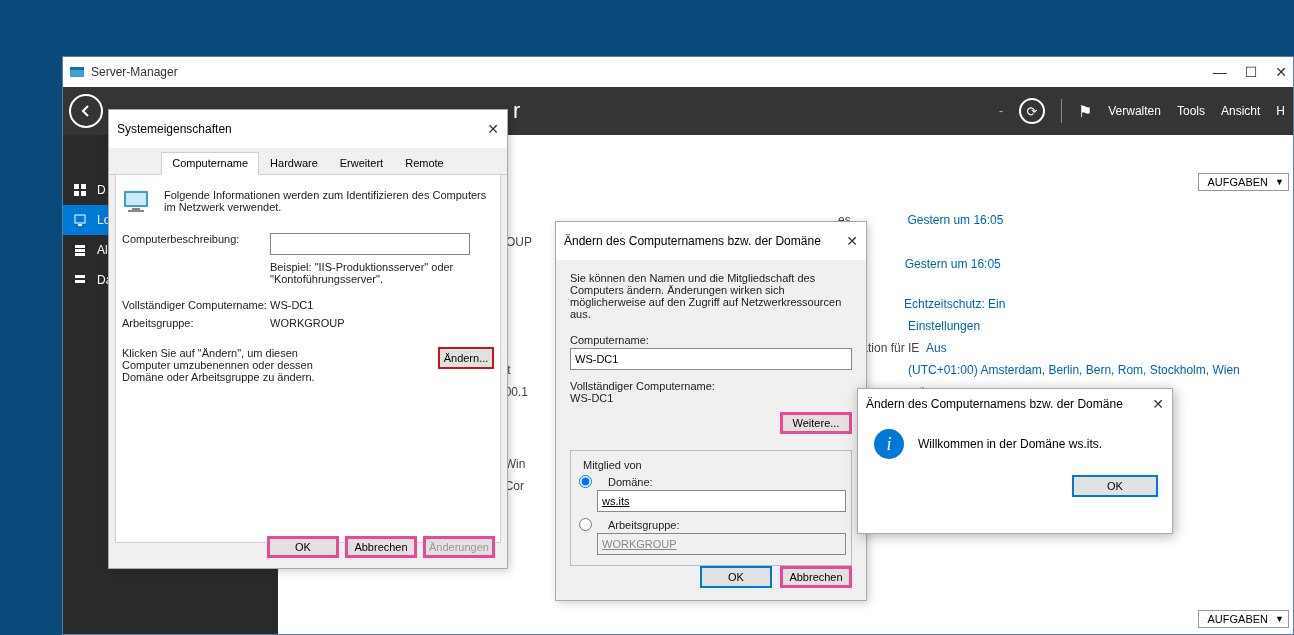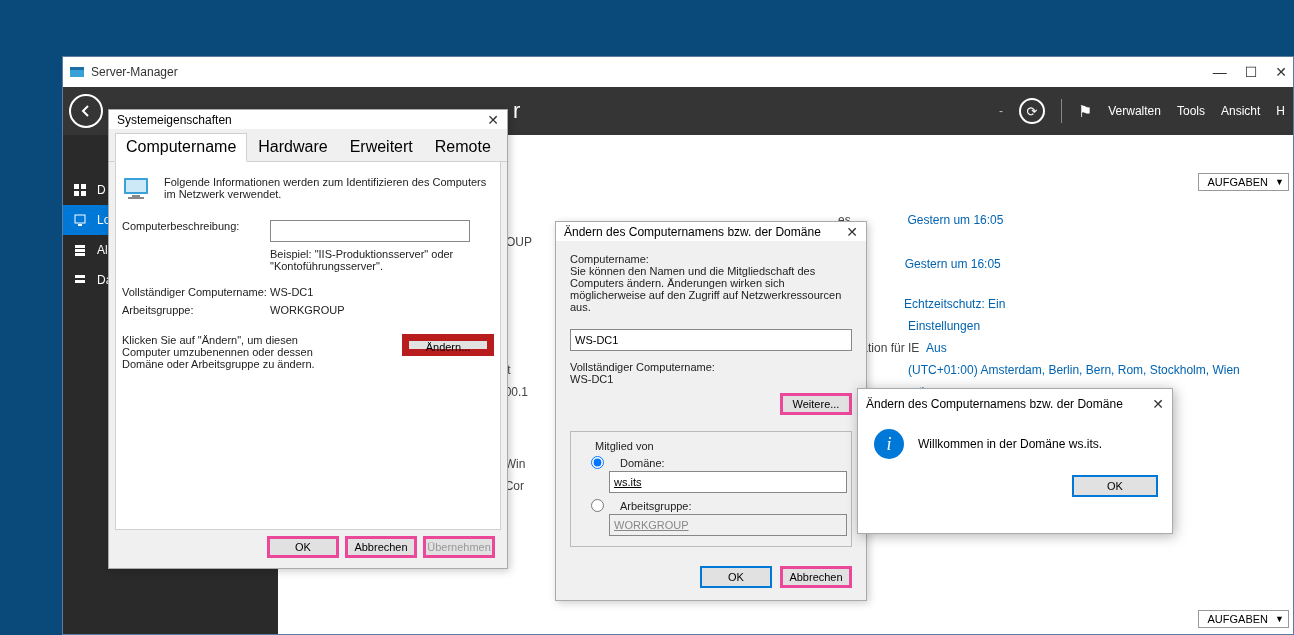--- a/index.html
+++ b/index.html
@@ -29,42 +29,42 @@
 .sm-tasks2 { position: absolute; right: 4px; bottom: 6px; border: 1px solid #999; padding: 2px 20px 2px 8px; font-size: 11px; background: #fff; }
 .sm-chev { position: absolute; right: 4px; top: 3px; font-size: 9px; }
 .sm-info { margin-top: 74px; font-size: 12px; line-height: 22px; }
 .sm-info-row { display:flex; }
 .sm-info-row .c1 { width: 380px; color: #444; padding-left: 200px;}
 .sm-info-row .c2 { flex:1; color: #444; padding-left: 170px;}
 .sm-link { color: #0063b1; }
 
 
 .dlg1 { position: absolute; left: 108px; top: 109px; width: 400px; height: 460px; background: #f0f0f0; border: 1px solid #aaa; box-shadow: 2px 2px 8px rgba(0,0,0,0.2); }
-.dlg-title { height: 19px; background: #fff; display: flex; align-items: center; padding: 0 8px; font-size: 12px; }
+.dlg-title { height: 38px; background: #fff; display: flex; align-items: center; padding: 0 8px; font-size: 12px; }
 .dlg-x { margin-left: auto; font-size: 14px; color: #333; cursor:default; }
-.tabs { display: flex; padding: 4px 6px 0 6px; font-size: 16px; border-bottom:1px solid #d0d0d0; background:#f0f0f0;}
+.tabs { display: flex; padding: 4px 6px 0 6px; font-size: 11px; border-bottom:1px solid #d0d0d0; background:#f0f0f0;justify-content:center;}
 .tab { padding: 4px 10px; border: 1px solid transparent; cursor:default; }
 .tab.active { background: #fff; border: 1px solid #d0d0d0; border-bottom: 1px solid #fff; margin-bottom:-1px; }
 .dlg1-body { padding: 14px 6px; font-size: 11px; color: #222; background:#fff; margin:0 6px 6px 6px; height: 368px; border:1px solid #d0d0d0; border-top:none;}
 .dlg1-row { display: flex; margin-bottom: 6px; align-items: flex-start; }
 .dlg1-lbl { width: 148px; }
 .dlg1-val { flex:1; }
 .dlg1 input[type=text] { width: 200px; height: 22px; border: 1px solid #888; padding: 0 4px; font-size:11px; }
 .dlg1-hint { font-size: 11px; color: #222; margin-left: 148px; margin-bottom: 14px; }
 .dlg1-btns { position:absolute; bottom: 10px; right: 12px; display: flex; gap: 6px; }
 .wbtn { min-width: 72px; height: 22px; font-size: 11px; background: #e1e1e1; border: 3px solid #ec4899; cursor:default;}
 .wbtn.primary { border: 2px solid #0078d7; }
 .wbtn:disabled { color: #999; }
-.change-btn { width: 92px; height: 22px; font-size: 11px; background: #e1e1e1; border: 7px solid #b91c1c; margin-left: auto;}
+.change-btn { width: 56px; height: 22px; font-size: 11px; background: #e1e1e1; border: 2px solid #b91c1c; margin-left: auto;}
 
 
 .dlg2 { position: absolute; left: 555px; top: 221px; width: 312px; height: 380px; background: #f0f0f0; border: 1px solid #aaa; box-shadow: 2px 2px 8px rgba(0,0,0,0.2); }
 .dlg2-body { padding: 12px 14px; font-size: 11px; color: #222; }
 .dlg2 input[type=text] { width: 100%; height: 22px; border: 1px solid #888; padding: 0 4px; font-size: 11px; margin-top:2px; }
-.dlg2-group { border: 1px solid #bbb; padding: 8px 10px 10px 20px; margin-top: 6px; }
+.dlg2-group { border: 1px solid #bbb; padding: 8px 10px 10px 8px; margin-top: 6px; }
 .dlg2-group .gtitle { margin-top: -15px; background: #f0f0f0; display: inline-block; padding: 0 4px; font-size:11px;}
 .dlg2-radio { display: flex; align-items: center; gap: 16px; margin-top: 4px; font-size:11px;}
 .dlg2-radio input { width:13px; height:13px;}
 .dlg2-group input[type=text] { width: 95%; margin-left: 18px; text-decoration: underline; }
 .dlg2-group input[type=text]:disabled { background: #f0f0f0; color: #888; }
 .dlg2-weitere { float: right; margin-top: 8px; }
 .dlg2-btns { position:absolute; bottom: 12px; right: 14px; display: flex; gap: 8px; }
 
 
 .dlg3 { position: absolute; left: 857px; top: 388px; width: 316px; height: 146px; background: #fff; border: 1px solid #aaa; box-shadow: 2px 2px 12px rgba(0,0,0,0.3); }
@@ -227,32 +227,32 @@
       <div class="dlg1-val">WORKGROUP</div>
     </div>
     <div style="display:flex;gap:12px;align-items:flex-start">
       <span style="width:220px">Klicken Sie auf "Ändern", um diesen Computer umzubenennen oder dessen Domäne oder Arbeitsgruppe zu ändern.</span>
       <button class="change-btn">Ändern...</button>
     </div>
   </div>
   <div class="dlg1-btns">
     <button class="wbtn">OK</button>
     <button class="wbtn">Abbrechen</button>
-    <button class="wbtn" disabled="">Übernehmen</button>
+    <button class="wbtn" disabled="">Änderungen</button>
   </div>
 </div>
 
 <div class="dlg2">
   <div class="dlg-title">
     <span>Ändern des Computernamens bzw. der Domäne</span>
     <span class="dlg-x">✕</span>
   </div>
   <div class="dlg2-body">
+    <div style="margin-bottom:14px">Sie können den Namen und die Mitgliedschaft des Computers ändern. Änderungen wirken sich möglicherweise auf den Zugriff auf Netzwerkressourcen aus.</div>
     <div>Computername:</div>
-    <div style="margin-bottom:14px">Sie können den Namen und die Mitgliedschaft des Computers ändern. Änderungen wirken sich möglicherweise auf den Zugriff auf Netzwerkressourcen aus.</div>
     <input type="text" value="WS-DC1" style="">
     <div style="margin-top:10px">Vollständiger Computername:</div>
     <div>WS-DC1</div>
     <div style="overflow:hidden">
         <button class="wbtn dlg2-weitere">Weitere...</button>
       </div>
     <div class="dlg2-group" style="margin-top:16px">
       <div class="gtitle">Mitglied von</div>
       <label class="dlg2-radio">
           <input type="radio" name="mof" checked="" style="">

